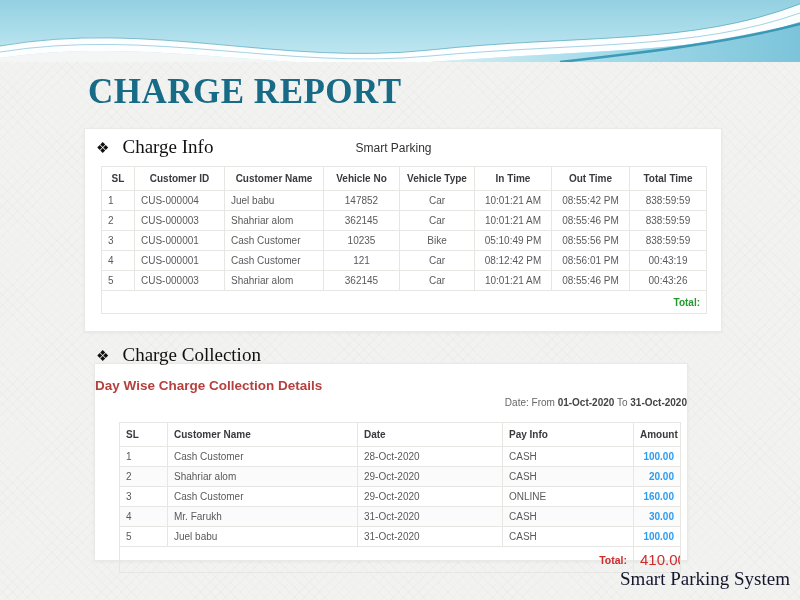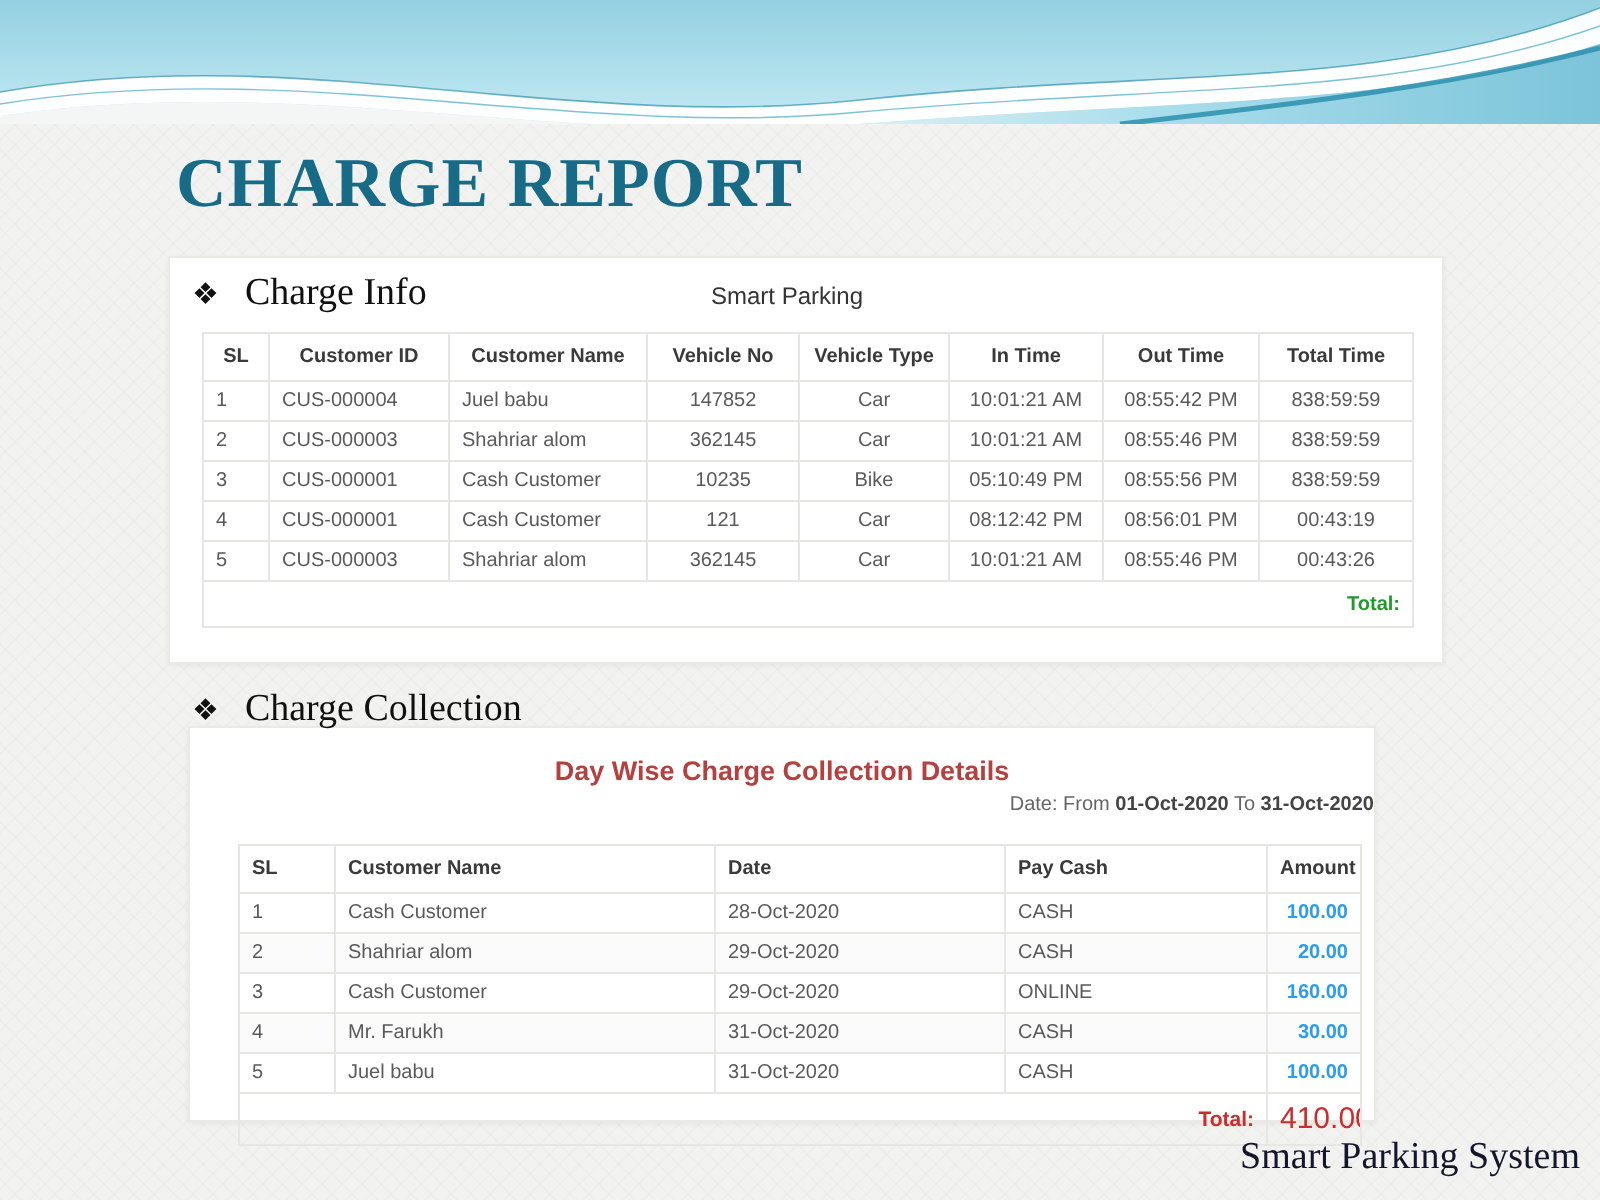--- a/index.html
+++ b/index.html
@@ -29,21 +29,21 @@
     position:absolute;background:#ffffff;border:1px solid #e9e9e6;
     box-shadow:0 1px 3px rgba(0,0,0,0.05);
   }
   .panel1{left:84px;top:128px;width:636px;height:202px;}
   .panel2{left:94px;top:363px;width:592px;height:196px;}
 
   .rpt-head1{margin-top:12px;text-align:center;width:585px;margin-left:16px;}
   .rpt-title1{font-size:12px;font-weight:normal;color:#333333;}
   .rpt-subtitle1{font-family:"Liberation Serif",serif;font-size:13px;font-weight:bold;color:#ff1493;margin-top:2px;}
 
-  .rpt-title2{margin-top:14px;text-align:center;font-size:13.5px;font-weight:bold;color:#b5403e;}
+  .rpt-title2{margin-top:14px;text-align:left;font-size:13.5px;font-weight:bold;color:#b5403e;}
   .rpt-date2{text-align:right;font-size:10px;color:#666;margin-top:4px;}
   .rpt-date2 b{color:#444;}
 
   table{border-collapse:collapse;table-layout:fixed;font-size:10px;color:#5a5a5a;}
   th,td{border:1px solid #e6e6e3;padding:4px 6px;overflow:hidden;white-space:nowrap;}
   th{font-weight:bold;color:#3a3a3a;font-size:10px;padding:6px 6px;}
   .al-left{text-align:left;}
   .al-center{text-align:center;}
   .al-right{text-align:right;}
   .amt{color:#2c9cf0;font-weight:bold;}
@@ -203,21 +203,21 @@
       <b>01-Oct-2020</b>
       <span>To</span>
       <b>31-Oct-2020</b>
     </div>
     <table class="t2">
       <thead>
           <tr>
             <th class="al-left">SL</th>
             <th class="al-left">Customer Name</th>
             <th class="al-left">Date</th>
-            <th class="al-left">Pay Cash</th>
+            <th class="al-left">Pay Info</th>
             <th class="al-right">Amount</th>
           </tr>
         </thead>
       <tbody>
           <tr>
             <td class="al-left">1</td>
             <td class="al-left">Cash Customer</td>
             <td class="al-left">28-Oct-2020</td>
             <td class="al-left">CASH</td>
             <td class="al-right amt">100.00</td>

